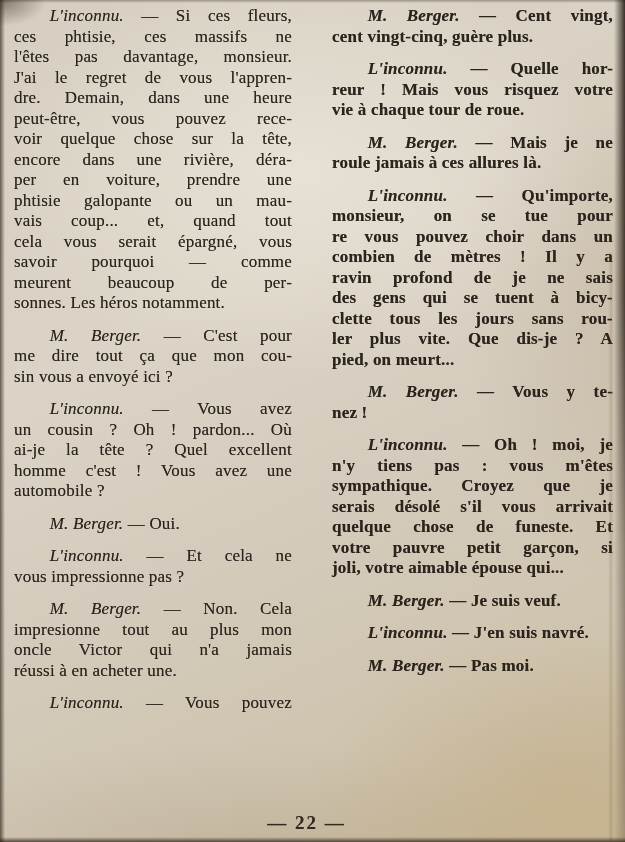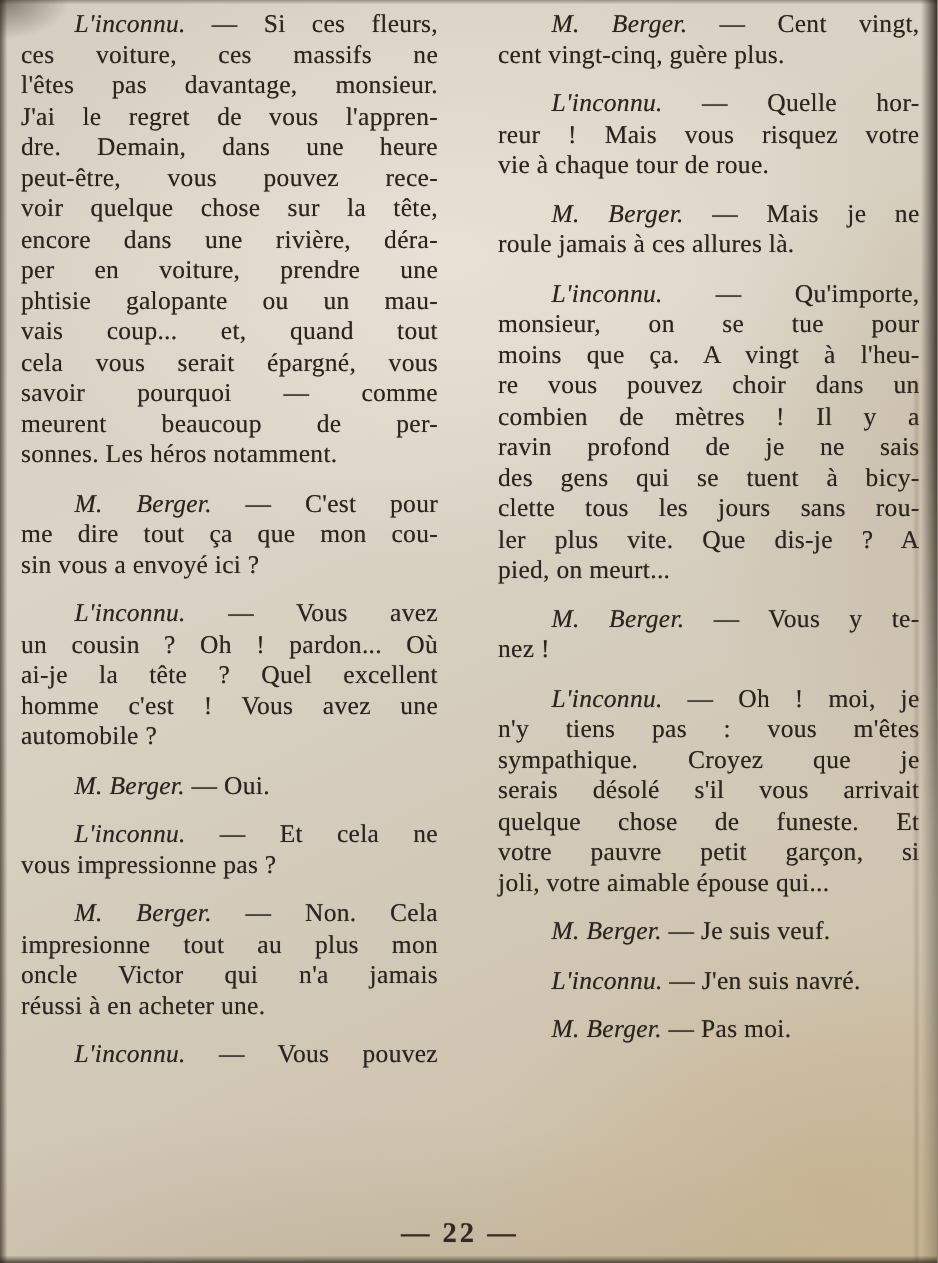--- a/index.html
+++ b/index.html
@@ -16,21 +16,21 @@
       radial-gradient(ellipse 500px 170px at 35% 102%, rgba(125,105,78,0.14), rgba(125,105,78,0) 70%),
       radial-gradient(ellipse 260px 420px at 103% 35%, rgba(150,122,85,0.18), rgba(150,122,85,0) 70%);
   }
   .col {
     position:absolute; top:6px;
     font-size:17px; line-height:20.5px; color:#2b241d;
     letter-spacing:0.2px;
     text-shadow: 0 0 0.5px rgba(43,36,29,0.55);
   }
   .col-left  { left:14px;  width:278px; }
-  .col-right { left:332px; width:281px; }
+  .col-right { left:332px; width:281px;font-weight:bold; }
   .para + .para { margin-top:12px; }
   .line { text-align:justify; text-align-last:justify; }
   .line.first { text-indent:2.1em; }
   .line.last { text-align-last:left; }
   .speaker { font-style:italic; }
   .footer {
     position:absolute; left:0; right:0; bottom:8px;
     text-align:center; font-size:19px; font-weight:bold;
     color:#342a20; letter-spacing:2px;
     transform:translateX(-6px);
@@ -65,21 +65,21 @@
     background: radial-gradient(ellipse at 0 0, rgba(40,30,20,0.5), rgba(40,30,20,0) 72%);
   }
 </style>
 </head>
 <body>
 
 <div class="photo">
   <div class="col col-left" id="col-left">
       <div class="para">
         <div class="line first"><i class="speaker">L'inconnu.</i> — Si ces fleurs,</div>
-        <div class="line">ces voiture, ces massifs ne</div>
+        <div class="line">ces phtisie, ces massifs ne</div>
         <div class="line">l'êtes pas davantage, monsieur.</div>
         <div class="line">J'ai le regret de vous l'appren-</div>
         <div class="line">dre. Demain, dans une heure</div>
         <div class="line">peut-être, vous pouvez rece-</div>
         <div class="line">voir quelque chose sur la tête,</div>
         <div class="line">encore dans une rivière, déra-</div>
         <div class="line">per en voiture, prendre une</div>
         <div class="line">phtisie galopante ou un mau-</div>
         <div class="line">vais coup... et, quand tout</div>
         <div class="line">cela vous serait épargné, vous</div>
@@ -126,21 +126,20 @@
         <div class="line">reur ! Mais vous risquez votre</div>
         <div class="line last">vie à chaque tour de roue.</div>
       </div>
       <div class="para">
         <div class="line first"><i class="speaker">M. Berger.</i> — Mais je ne</div>
         <div class="line last">roule jamais à ces allures là.</div>
       </div>
       <div class="para">
         <div class="line first"><i class="speaker">L'inconnu.</i> — Qu'importe,</div>
         <div class="line">monsieur, on se tue pour</div>
-        <div class="line">moins que ça. A vingt à l'heu-</div>
         <div class="line">re vous pouvez choir dans un</div>
         <div class="line">combien de mètres ! Il y a</div>
         <div class="line">ravin profond de je ne sais</div>
         <div class="line">des gens qui se tuent à bicy-</div>
         <div class="line">clette tous les jours sans rou-</div>
         <div class="line">ler plus vite. Que dis-je ? A</div>
         <div class="line last">pied, on meurt...</div>
       </div>
       <div class="para">
         <div class="line first"><i class="speaker">M. Berger.</i> — Vous y te-</div>

